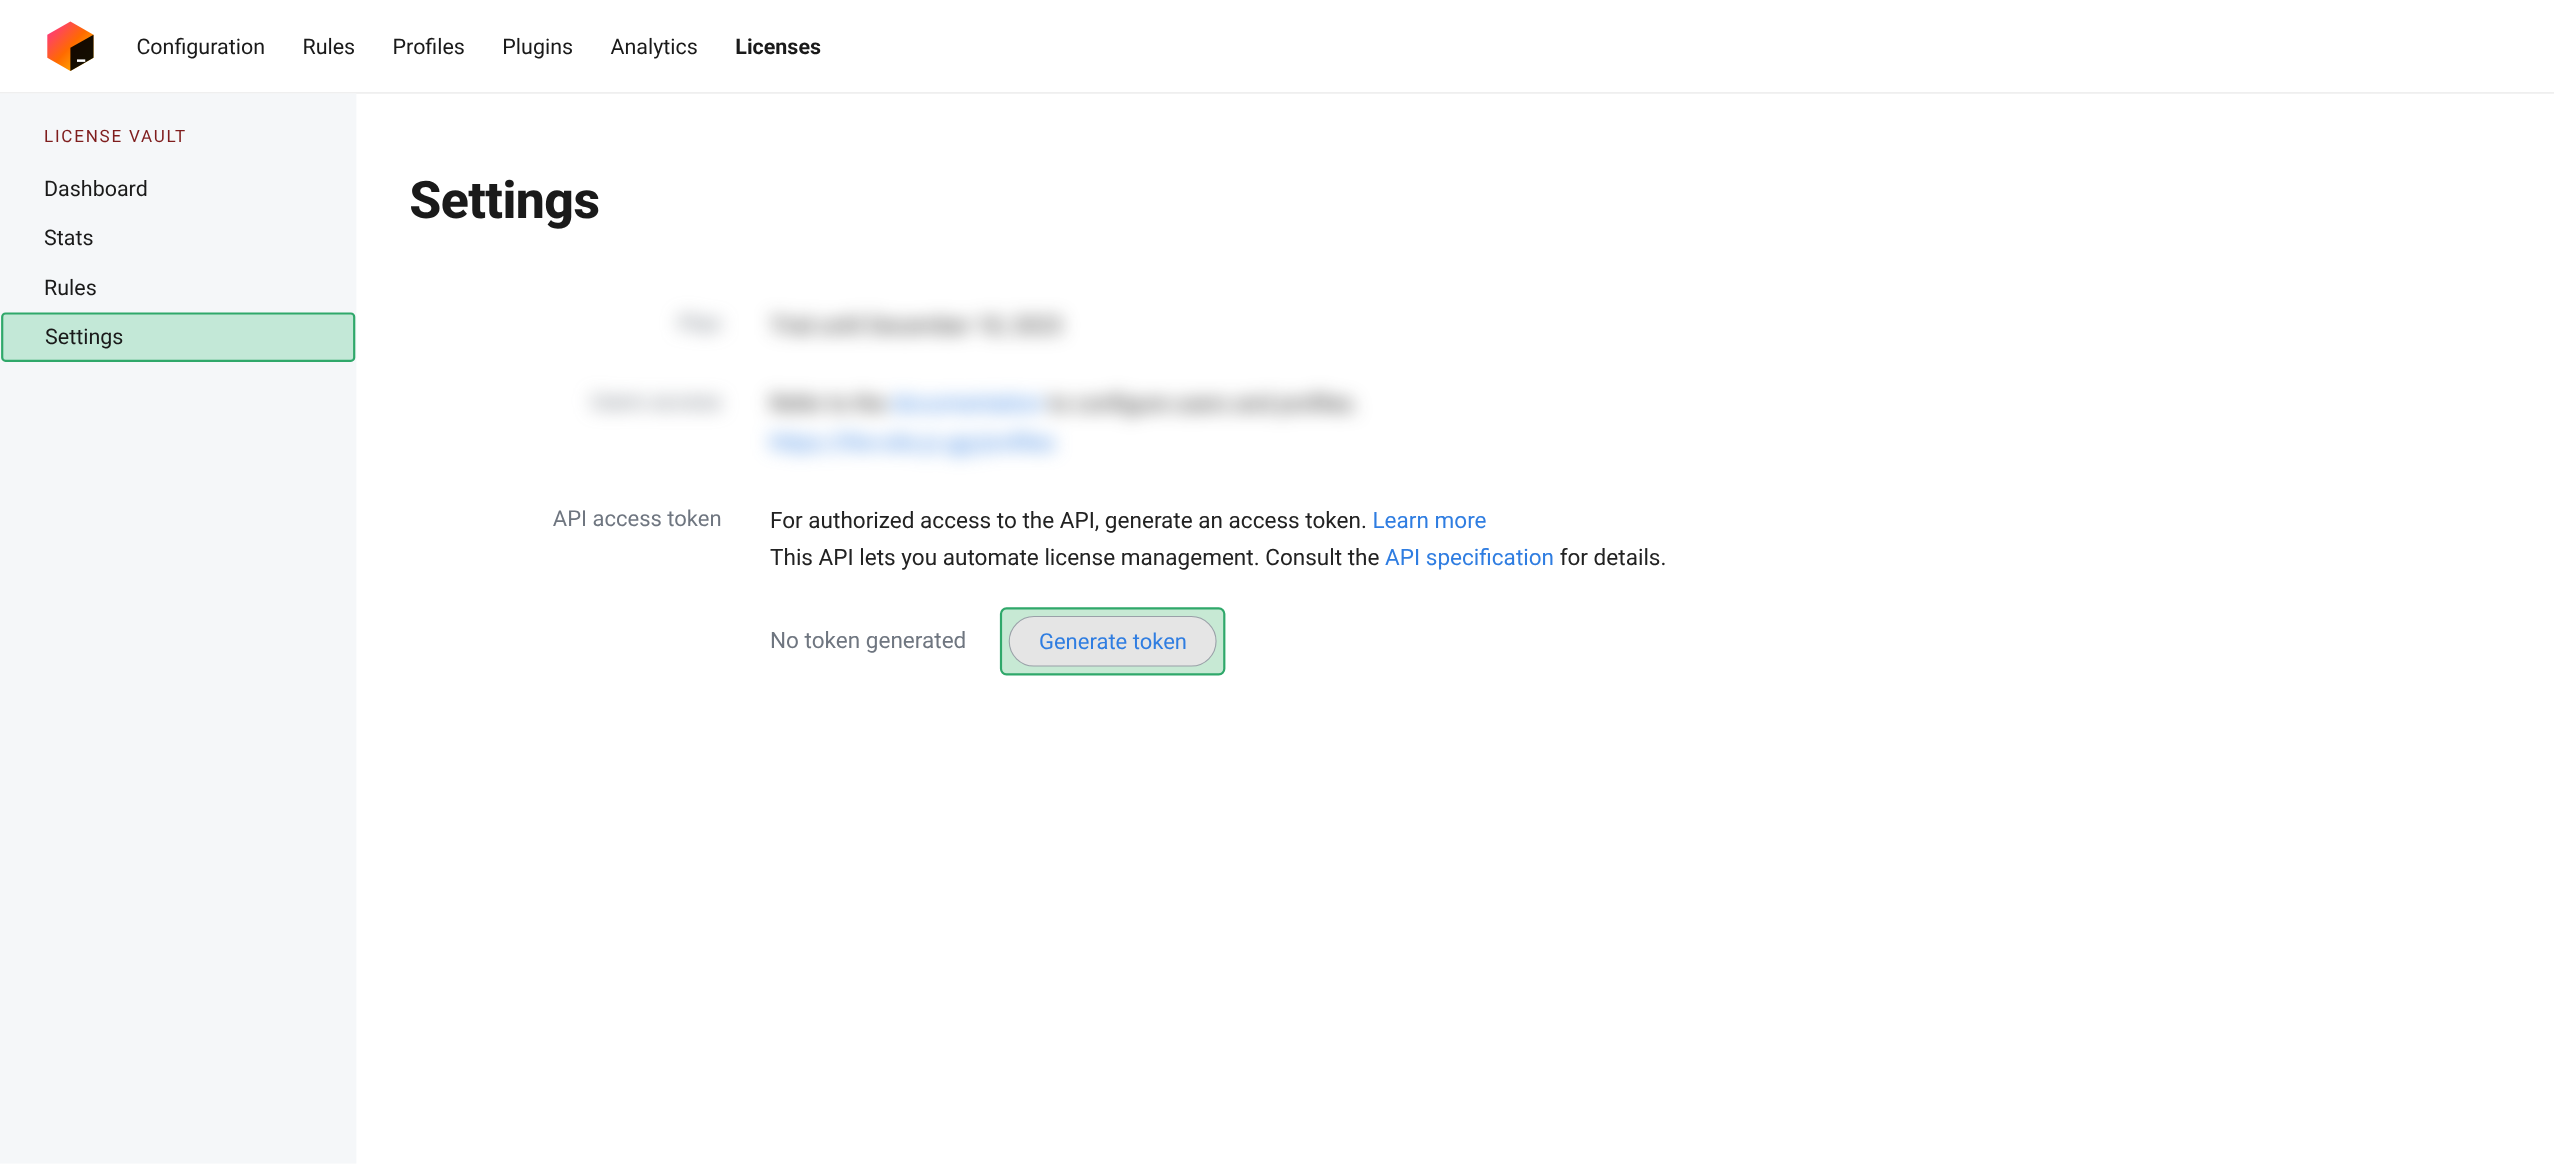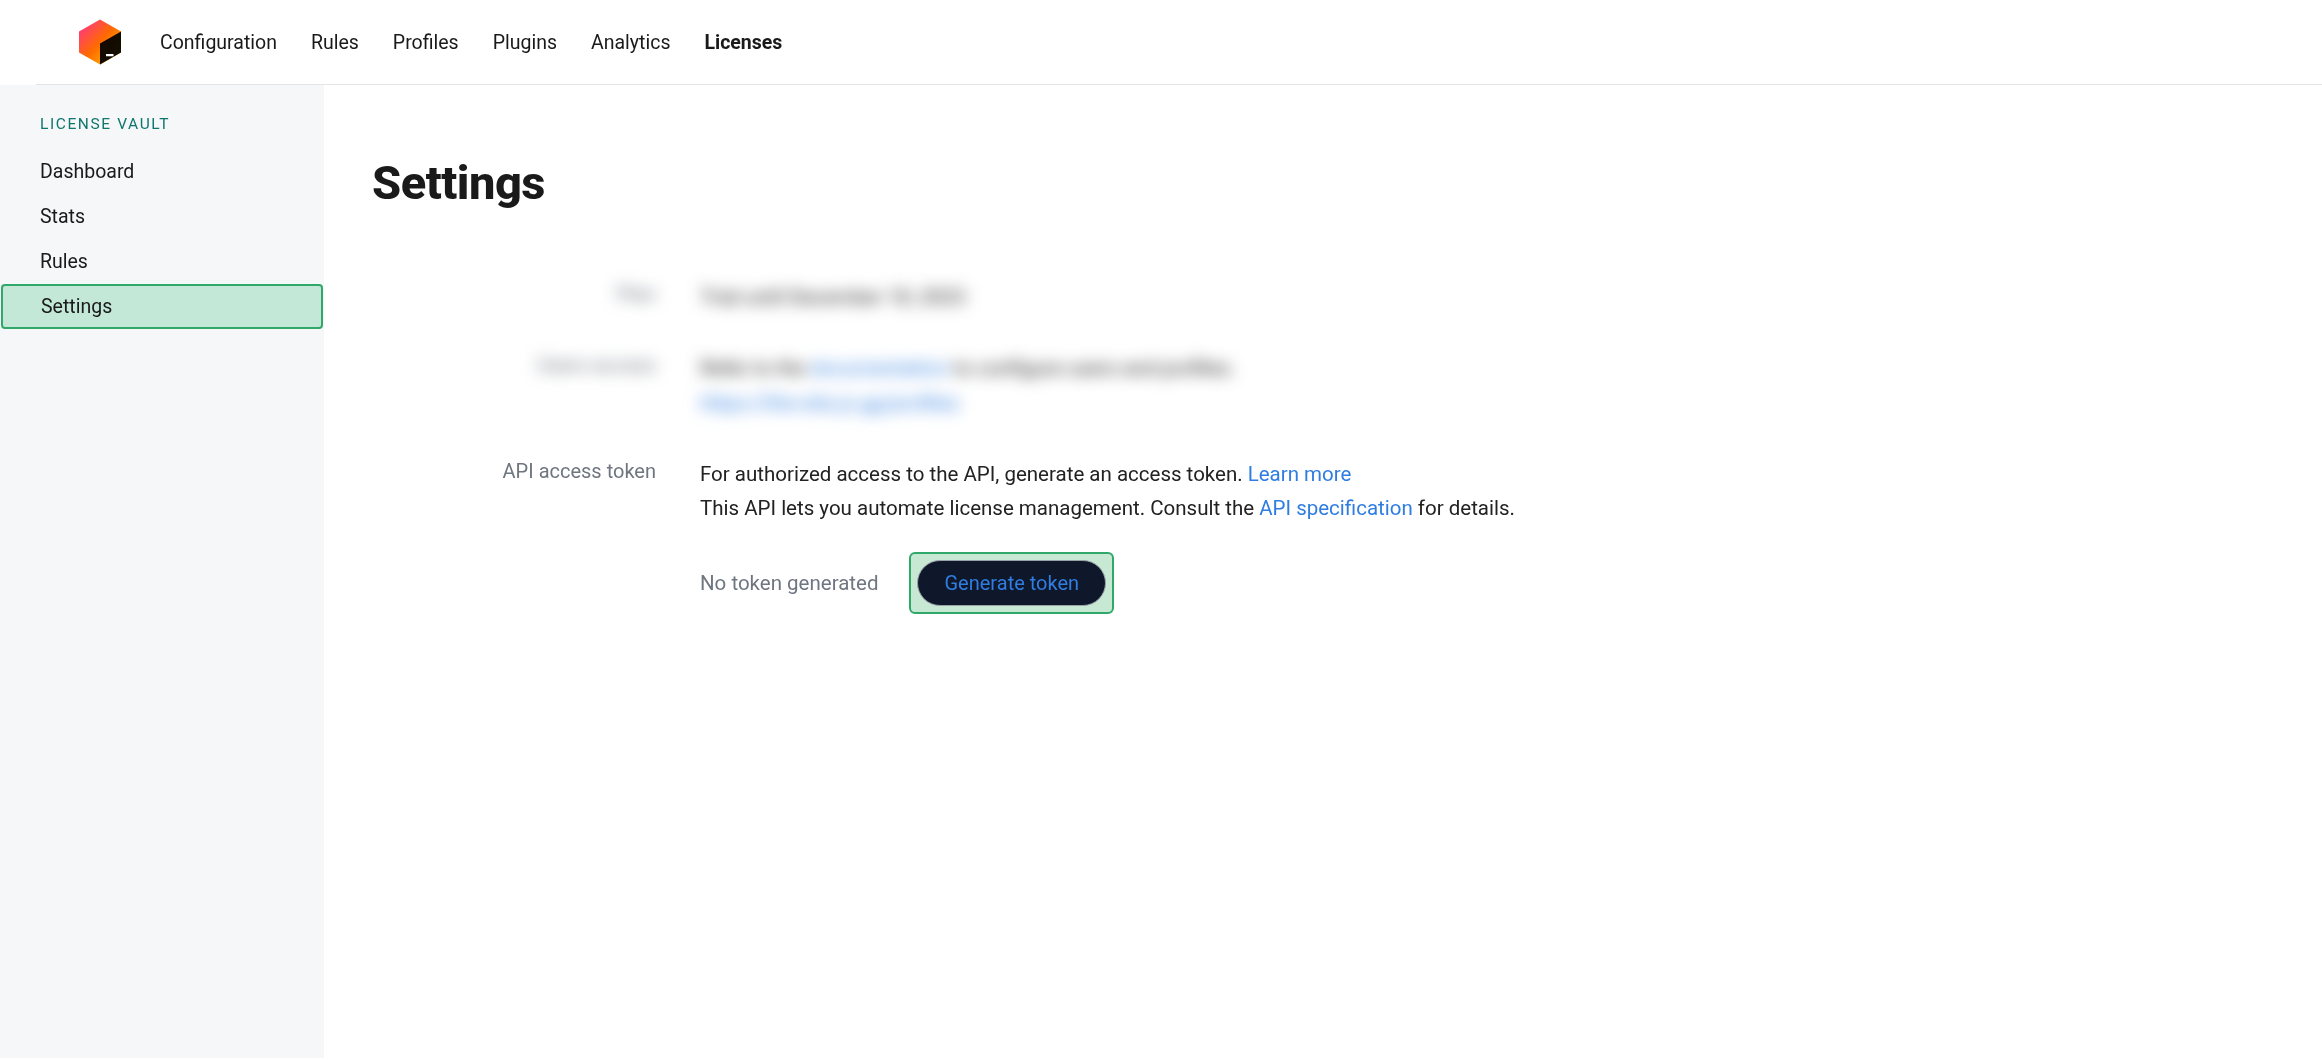--- a/index.html
+++ b/index.html
@@ -8,21 +8,20 @@
       color: #1a1a1a;
       background: #fff;
     }
     .topbar {
       display: flex;
       align-items: center;
       height: 85px;
       padding: 0 40px;
       border-bottom: 1px solid #e5e5e5;
       gap: 36px;
-      margin-left: 36px;
     }
     .logo {
       width: 48px;
       height: 48px;
       position: relative;
     }
     .logo svg { width: 100%; height: 100%; display:block; }
     .nav {
       display: flex;
       gap: 34px;
@@ -38,21 +37,21 @@
     .sidebar {
       width: 324px;
       background: #f5f7f9;
       min-height: calc(100vh - 87px);
       padding-top: 30px;
       border-top: none;
     }
     .sidebar-title {
       font-size: 15.5px;
       letter-spacing: 1.6px;
-      color: #0f766e;
+      color: #7f1d1d;
       padding: 0 40px 16px;
     }
     .sidebar-list { list-style: none; }
     .sidebar-list li {
       padding: 11px 40px;
       font-size: 19.5px;
       cursor: pointer;
     }
     .sidebar-list li.highlight {
       background: #c3e8d7;
@@ -110,21 +109,21 @@
     }
     .highlight-wrap {
       background: #c7e9d4;
       border: 2px solid #2fa86a;
       border-radius: 6px;
       padding: 6px;
       display: inline-block;
     }
     .gen-btn {
       border: 1px solid #9aa0a8;
-      background: #0f172a;
+      background: #e5e5e5;
       color: #2f7de1;
       font-size: 20px;
       padding: 10px 26px;
       border-radius: 28px;
       cursor: pointer;
       font-family: inherit;
       text-align: center;
     }
   </style>
 </head>

